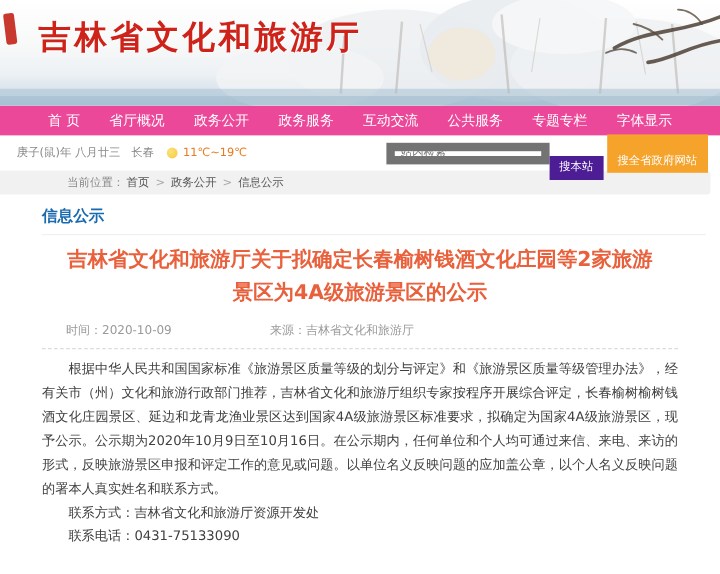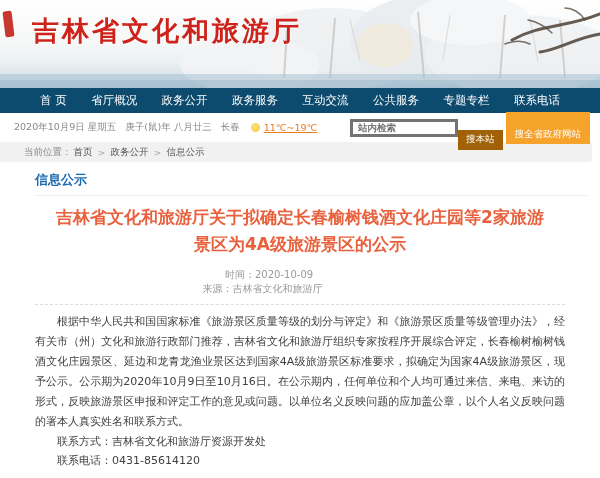--- a/index.html
+++ b/index.html
@@ -27,54 +27,53 @@
     color: #ce231a; font-size: 6.5px; letter-spacing: 0.6px; margin-top: 3px; padding-left: 2px;
     font-weight: bold;
   }
   .red-mark {
     position: absolute; left: 4px; top: 11px; width: 9px; height: 26px;
     background: #c4271d; border-radius: 2px; transform: rotate(-7deg); opacity: .92; z-index: 2;
   }
 
   
   .nav {
-    height: 25px; background: #0c4a6e;
+    height: 25px; background: #ec4899;
     display: flex; align-items: center; justify-content: space-between;
     padding: 0 40px;
   }
   .nav a { color: #fff; font-size: 11.5px; text-decoration: none; white-space: nowrap; }
 
   
   .infobar {
     height: 29px; display: flex; align-items: center;
     padding: 0 10px 0 14px; font-size: 9.5px; color: #8a8a8a; background: #fff;
   }
   .infobar .seg { margin-right: 9px; white-space: nowrap; }
   .sun {
     display: inline-block; width: 9px; height: 9px; border-radius: 50%;
     background: radial-gradient(circle at 35% 35%, #fbe27a, #f6c93f);
     vertical-align: -1px; margin: 0 4px 0 2px;
   }
-  .temp { color: #e87b1e; text-decoration: underline; }
+  .temp { color: #e87b1e; }
   .searchbox { margin-left: auto; display: flex; align-items: center; }
   .searchbox input {
-    width: 108px; height: 18px; border: 3px solid #737373; font-size: 9.5px;
+    width: 136px; height: 18px; border: 7px solid #737373; font-size: 9.5px;
     padding: 0 5px; color: #666; outline: none;
     font-family: "DejaVu Sans", "Liberation Sans", sans-serif;
-    font-weight: bold;
   }
   .btn { height: 20px; border: none; color: #fff; font-size: 9.5px; cursor: pointer;
          font-family: "DejaVu Sans", "Liberation Sans", sans-serif; white-space: nowrap; }
-  .btn-site { background: #a16207; padding: 0 8px; margin-top: 24px; }
+  .btn-site { background: #4c1d95; padding: 0 8px; margin-top: 24px; }
   .btn-gov  { background: #f5a32b; padding: 16px 9px; margin-left: 3px; }
 
   
   .breadcrumb {
     height: 20px; background: #f1f1f1; margin-right: 8px; border-radius: 0 3px 3px 0;
-    display: flex; align-items: center; padding-left: 24px;
+    display: flex; align-items: center; padding-left: 56px;
     font-size: 9.5px; color: #888;
   }
   .breadcrumb a { color: #555; text-decoration: none; margin: 0 2px; }
   .breadcrumb .sep { margin: 0 3px; color: #aaa; }
 
   
   .section-title {
     margin: 5px 12px 0 35px; padding: 4px 0 6px;
     font-size: 13px; font-weight: bold; color: #1a6ab0;
     border-bottom: 1px solid #f0f0f0;
@@ -82,21 +81,21 @@
 
   
   .article-title {
     margin: 8px 48px 0; text-align: center;
     font-size: 17px; font-weight: bold; color: #e9603c; line-height: 27px;
   }
   .meta {
     display: flex; align-items: center;
     margin: 10px 35px 0; padding-bottom: 8px;
     border-bottom: 1px dashed #dcdcdc;
-    font-size: 10px; color: #999; flex-direction: column;
+    font-size: 10px; color: #999;
   }
   .meta .m1 { width: 190px; padding-left: 20px; }
   .meta .m2 { width: 195px; }
   .meta .m3 { }
   .meta .font-label { color: #f08a4b; font-weight: bold; }
   .meta .font-opt { color: #333; margin-left: 5px; cursor: pointer; }
 
   .body-text {
     margin: 7px 35px 0; font-size: 11px; color: #404040;
     text-align: justify;
@@ -153,25 +152,24 @@
   </div>
 
   <div class="nav">
     <a href="#">首 页</a>
     <a href="#">省厅概况</a>
     <a href="#">政务公开</a>
     <a href="#">政务服务</a>
     <a href="#">互动交流</a>
     <a href="#">公共服务</a>
     <a href="#">专题专栏</a>
-    <a href="#">联系电话</a>
+    <a href="#">字体显示</a>
   </div>
 
   <div class="infobar">
-    <span class="seg">2020年10月9日 星期五</span>
     <span class="seg">庚子(鼠)年 八月廿三</span>
     <span class="seg">长春</span>
     <span class="sun"></span>
     <span class="seg temp">11℃~19℃</span>
     <div class="searchbox">
       <input type="text" placeholder="站内检索" style="">
       <button class="btn btn-site">搜本站</button>
       <button class="btn btn-gov">搜全省政府网站</button>
     </div>
   </div>
@@ -190,16 +188,16 @@
   <h1 class="article-title">吉林省文化和旅游厅关于拟确定长春榆树钱酒文化庄园等2家旅游景区为4A级旅游景区的公示</h1>
 
   <div class="meta">
     <span class="m1"><span>时间：</span><span>2020-10-09</span></span>
     <span class="m2"><span>来源：</span><span>吉林省文化和旅游厅</span></span>
   </div>
 
   <div class="body-text">
     <p class="para">根据中华人民共和国国家标准《旅游景区质量等级的划分与评定》和《旅游景区质量等级管理办法》，经有关市（州）文化和旅游行政部门推荐，吉林省文化和旅游厅组织专家按程序开展综合评定，长春榆树榆树钱酒文化庄园景区、延边和龙青龙渔业景区达到国家4A级旅游景区标准要求，拟确定为国家4A级旅游景区，现予公示。公示期为2020年10月9日至10月16日。在公示期内，任何单位和个人均可通过来信、来电、来访的形式，反映旅游景区申报和评定工作的意见或问题。以单位名义反映问题的应加盖公章，以个人名义反映问题的署本人真实姓名和联系方式。</p>
     <p class="contact">联系方式：吉林省文化和旅游厅资源开发处</p>
-    <p class="contact">联系电话：0431-85614120</p>
+    <p class="contact">联系电话：0431-75133090</p>
   </div>
 
 </div>
 
 </body></html>

